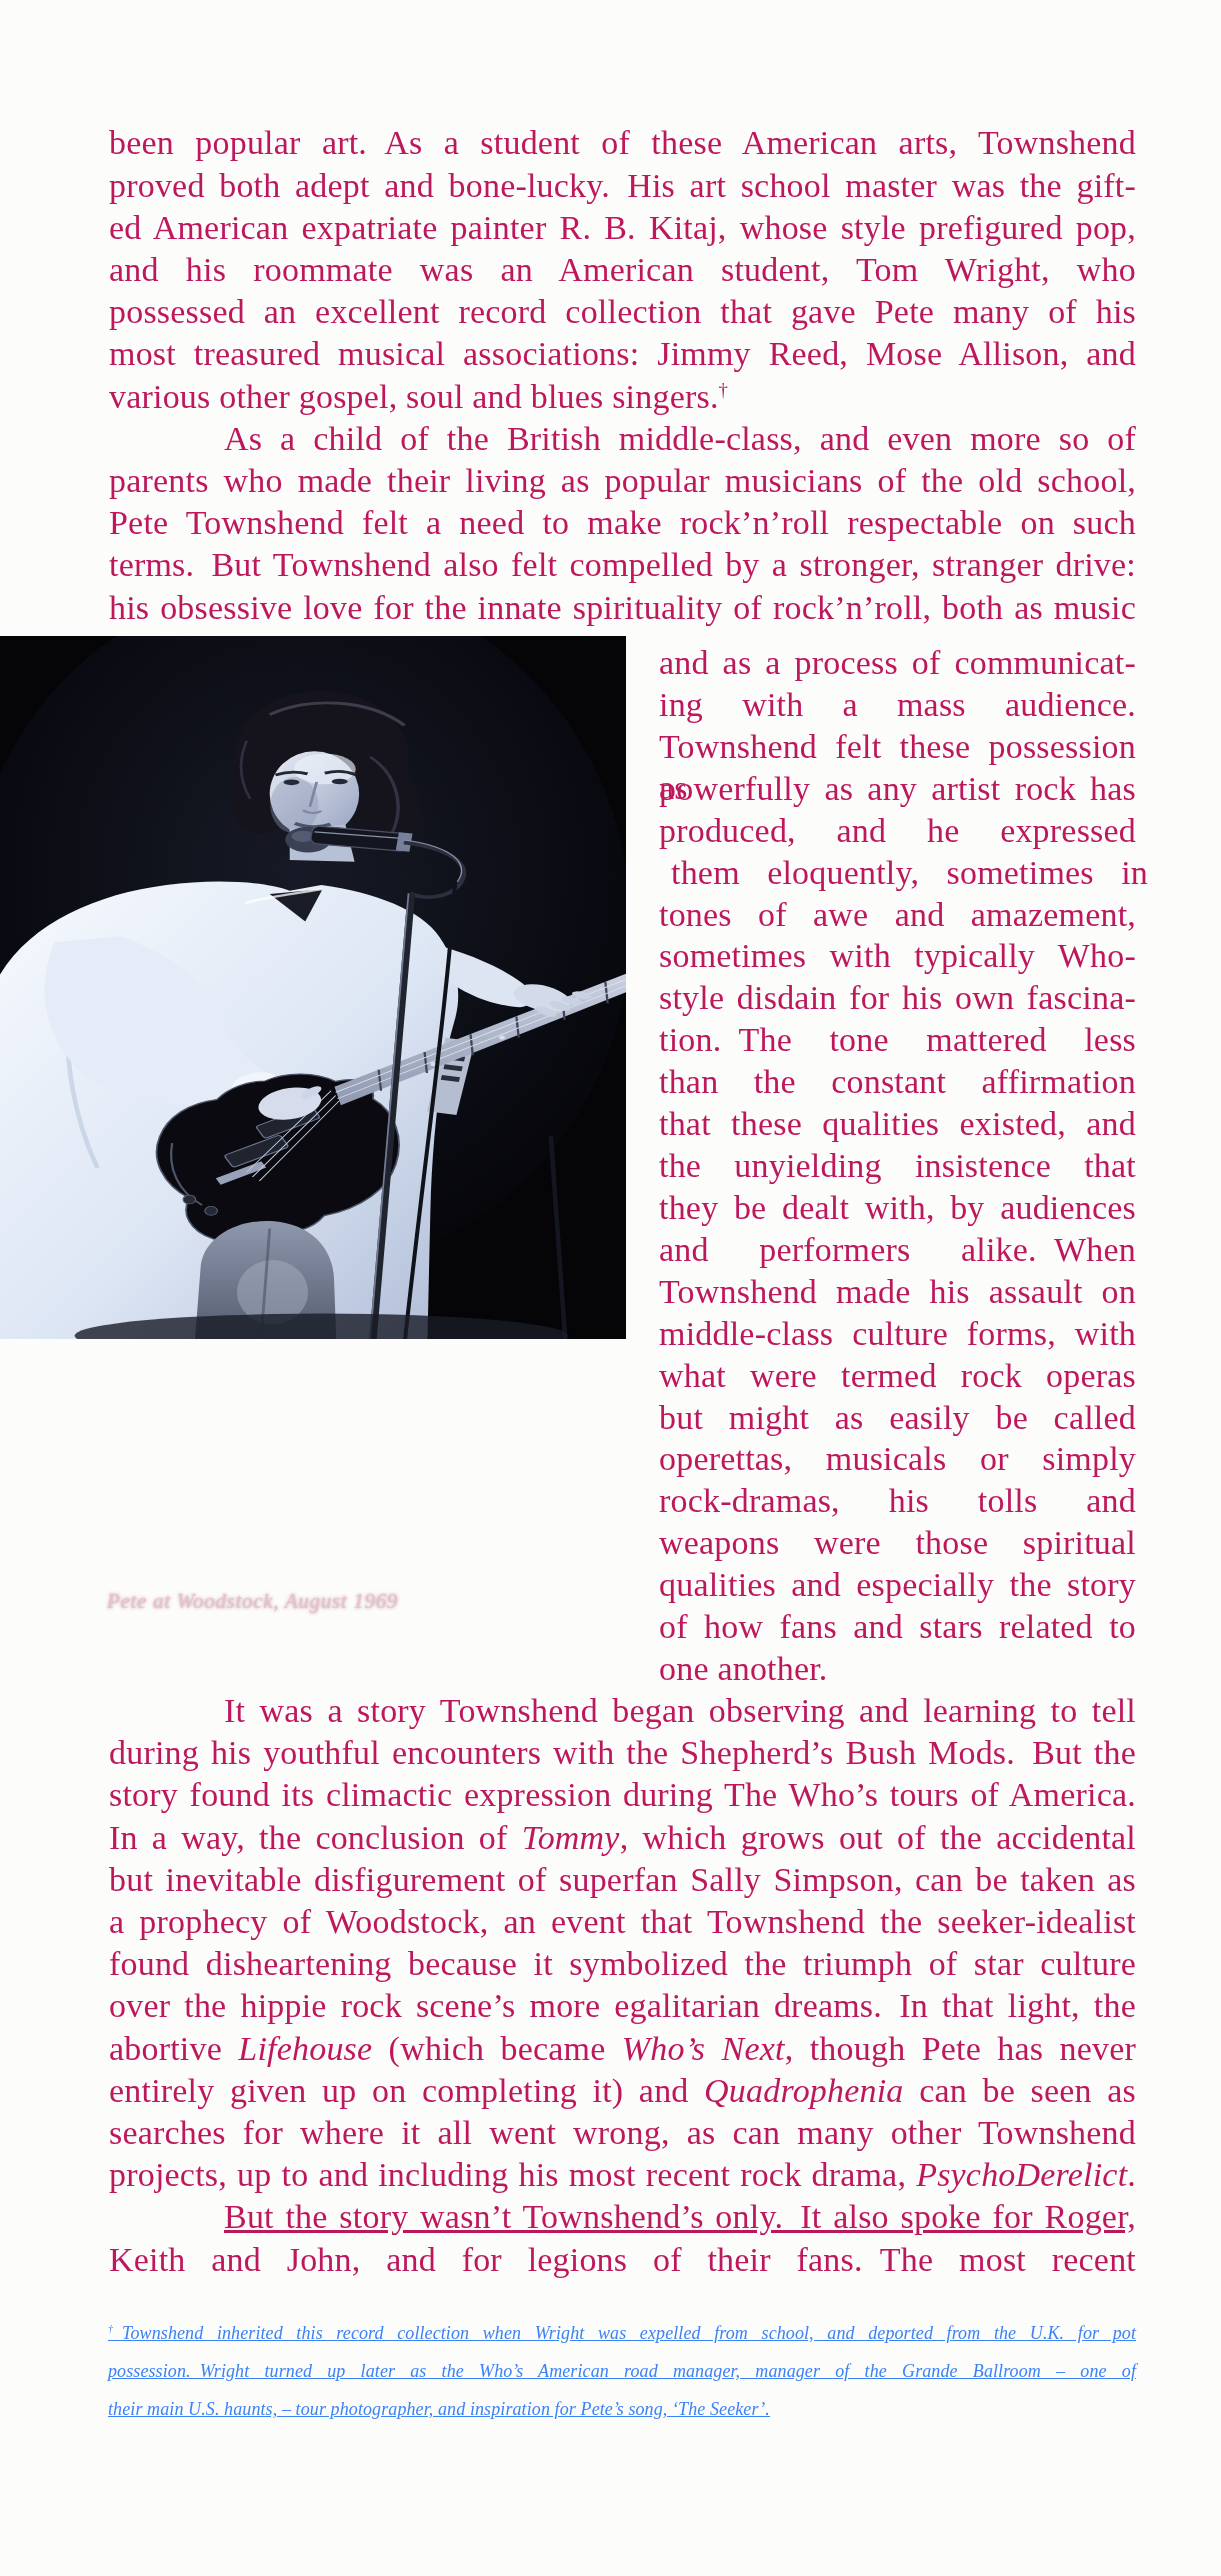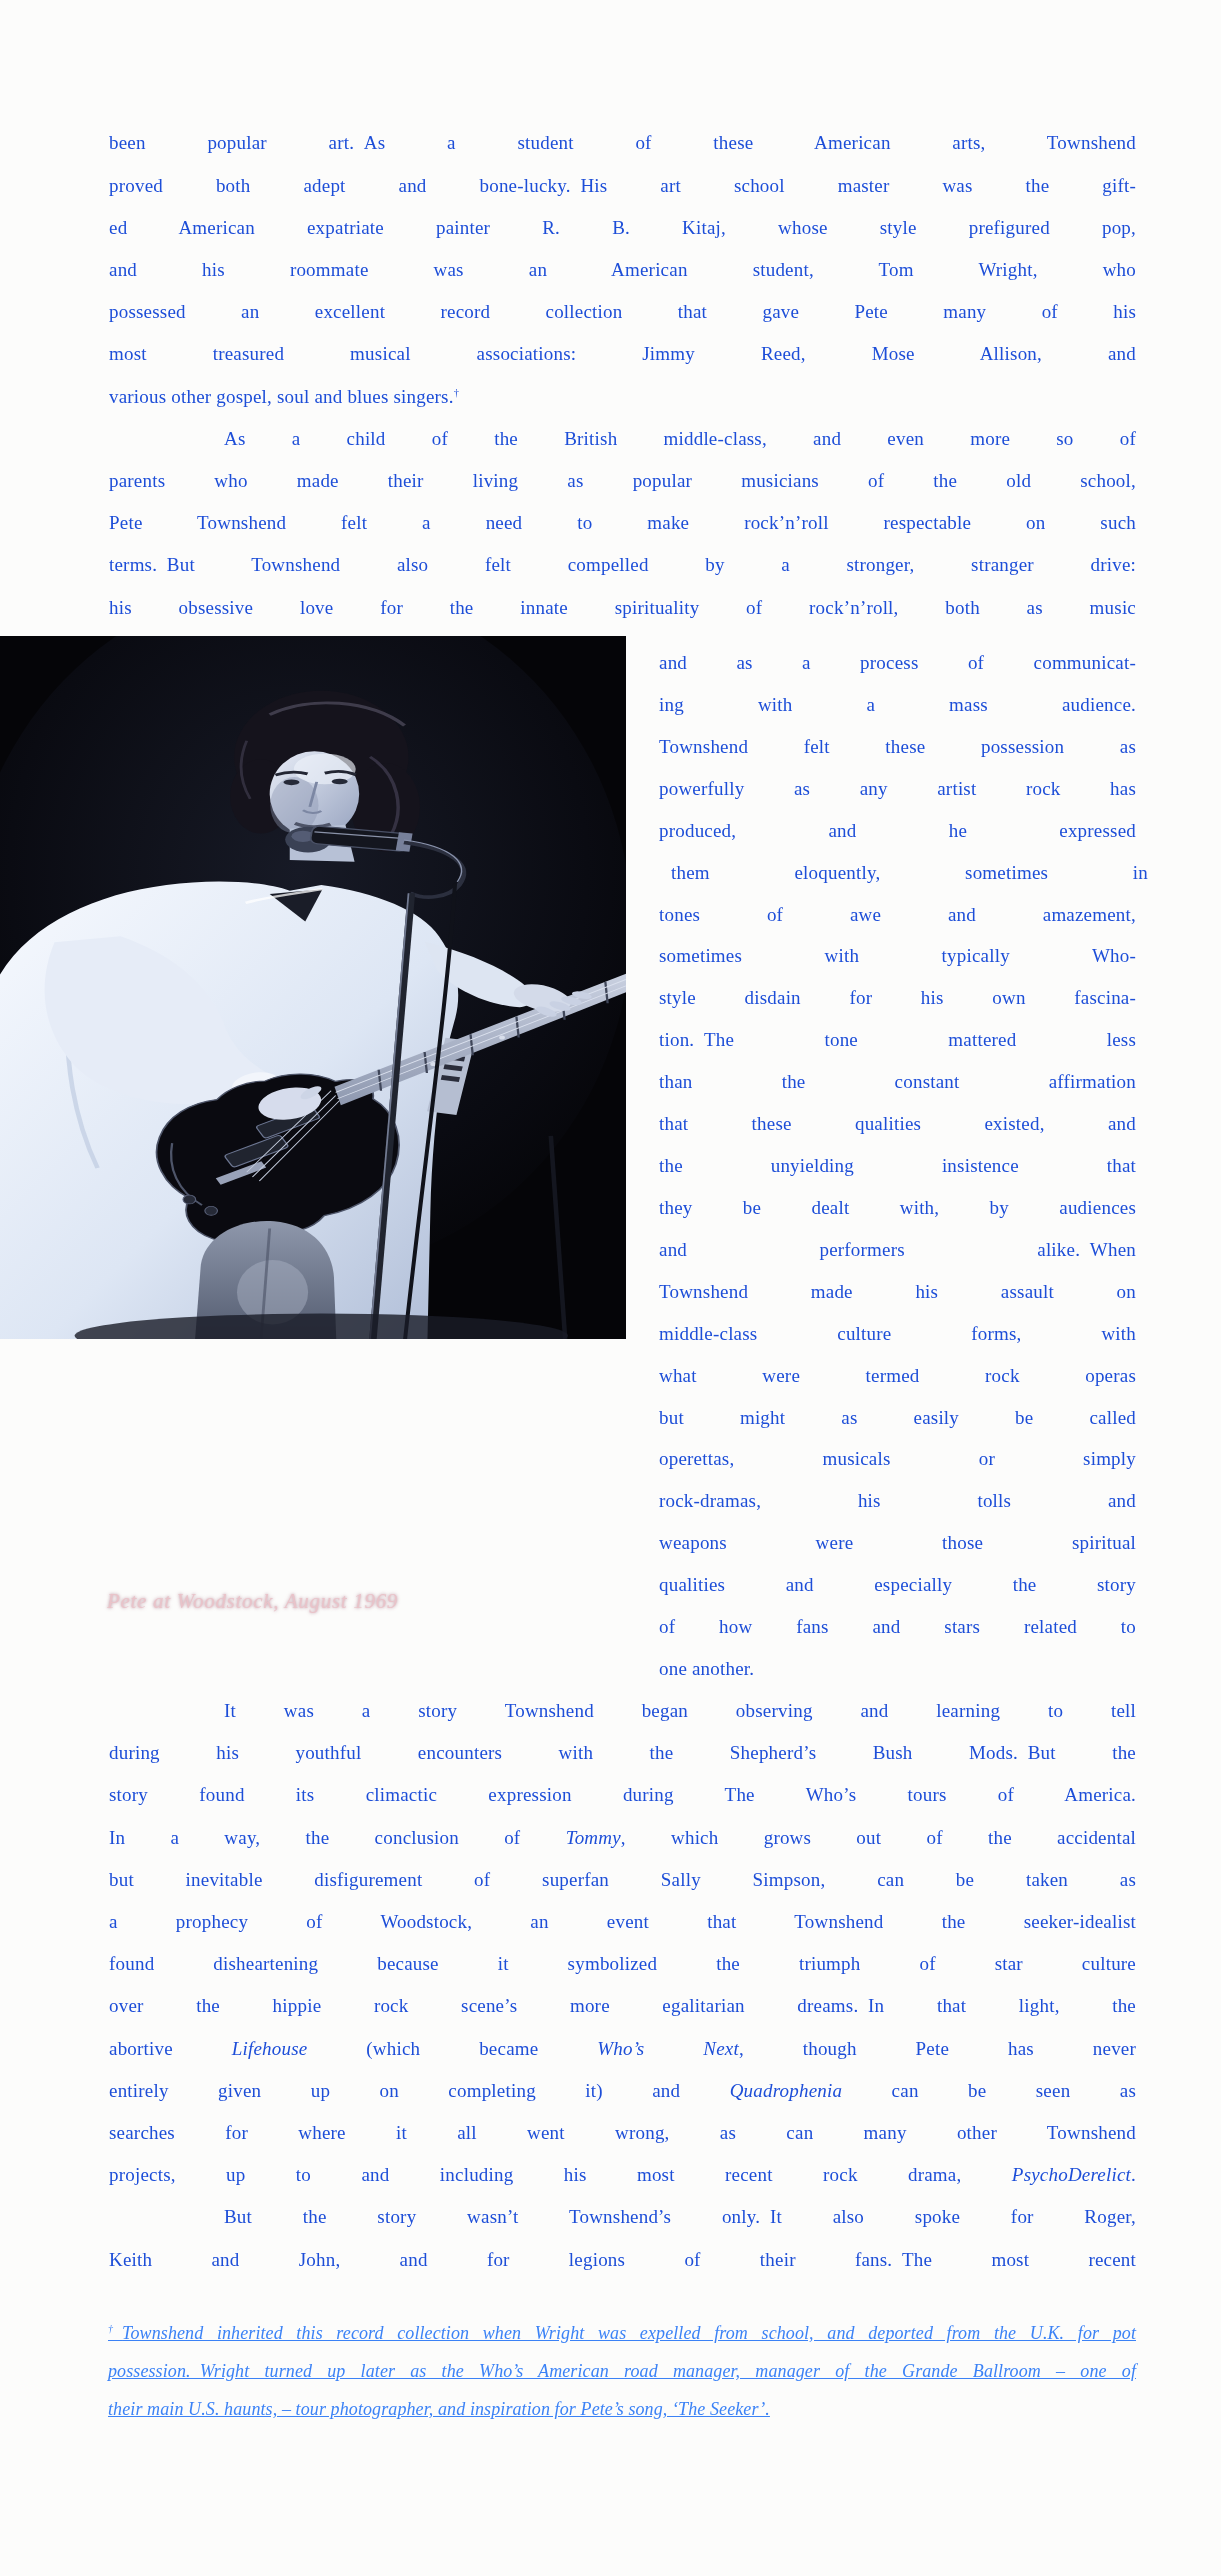--- a/index.html
+++ b/index.html
@@ -2,21 +2,21 @@
 <html style="font-size:9.2px"><head>
 <meta charset="utf-8">
 <style>
   html,body{margin:0;padding:0;background:#e8e8e6;}
   .page{
     position:relative;width:1221px;height:2576px;background:#fcfcfb;overflow:hidden;
     font-family:"Liberation Serif","DejaVu Serif",serif;
   }
   .line{
     position:absolute;left:109px;width:1027px;height:42px;line-height:41px;
-    font-size:19px;color:#1d4ed8;letter-spacing:0.2px;
+    font-size:34px;color:#be185d;letter-spacing:0.2px;
     text-align:justify;text-align-last:justify;-moz-text-align-last:justify;text-justify:inter-word;
   }
   .line.flush{text-align-last:left;-moz-text-align-last:left;}
   .line.indent{padding-left:115px;width:912px;}
   .rcol .line{left:659px;width:477px;}
   .footnote .line{
     font-style:italic;font-size:18px;height:38px;line-height:37px;
     color:#3b82f6;letter-spacing:0.1px;width:1028px;left:108px;text-decoration:underline;
   }
   .line sup{font-size:55%;vertical-align:super;line-height:0;}
@@ -216,21 +216,21 @@
       <div class="line" style="top: 1774px;"><span>story found its climactic expression during The Who’s tours of America.</span></div>
       <div class="line" style="top: 1817px;"><span>In a way, the conclusion of </span><em>Tommy</em><span>, which grows out of the accidental</span></div>
       <div class="line" style="top: 1859px;"><span>but inevitable disfigurement of superfan Sally Simpson, can be taken as</span></div>
       <div class="line" style="top: 1901px;"><span>a prophecy of Woodstock, an event that Townshend the seeker-idealist</span></div>
       <div class="line" style="top: 1943px;"><span>found disheartening because it symbolized the triumph of star culture</span></div>
       <div class="line" style="top: 1985px;"><span>over the hippie rock scene’s more egalitarian dreams. In that light, the</span></div>
       <div class="line" style="top: 2028px;"><span>abortive </span><em>Lifehouse</em><span> (which became </span><em>Who’s Next</em><span>, though Pete has never</span></div>
       <div class="line" style="top: 2070px;"><span>entirely given up on completing it) and </span><em>Quadrophenia</em><span> can be seen as</span></div>
       <div class="line" style="top: 2112px;"><span>searches for where it all went wrong, as can many other Townshend</span></div>
       <div class="line" style="top: 2154px;"><span>projects, up to and including his most recent rock drama, </span><em>PsychoDerelict</em><span>.</span></div>
-      <div class="line indent" style="top: 2196px;"><span>But the story wasn’t Townshend’s only. It also spoke for Roger,</span></div>
+      <div class="line indent" style="top: 2196px; text-decoration: underline;"><span>But the story wasn’t Townshend’s only. It also spoke for Roger,</span></div>
       <div class="line" style="top: 2239px;"><span>Keith and John, and for legions of their fans. The most recent</span></div>
     </div>
 
   <div class="footnote">
       <div class="line" style="top: 2315px;"><sup>†</sup><span>Townshend inherited this record collection when Wright was expelled from school, and deported from the U.K. for pot</span></div>
       <div class="line" style="top: 2353px;"><span>possession. Wright turned up later as the Who’s American road manager, manager of the Grande Ballroom – one of</span></div>
       <div class="line flush" style="top: 2391px;"><span>their main U.S. haunts, – tour photographer, and inspiration for Pete’s song, ‘The Seeker’.</span></div>
     </div>
 
 </div>

